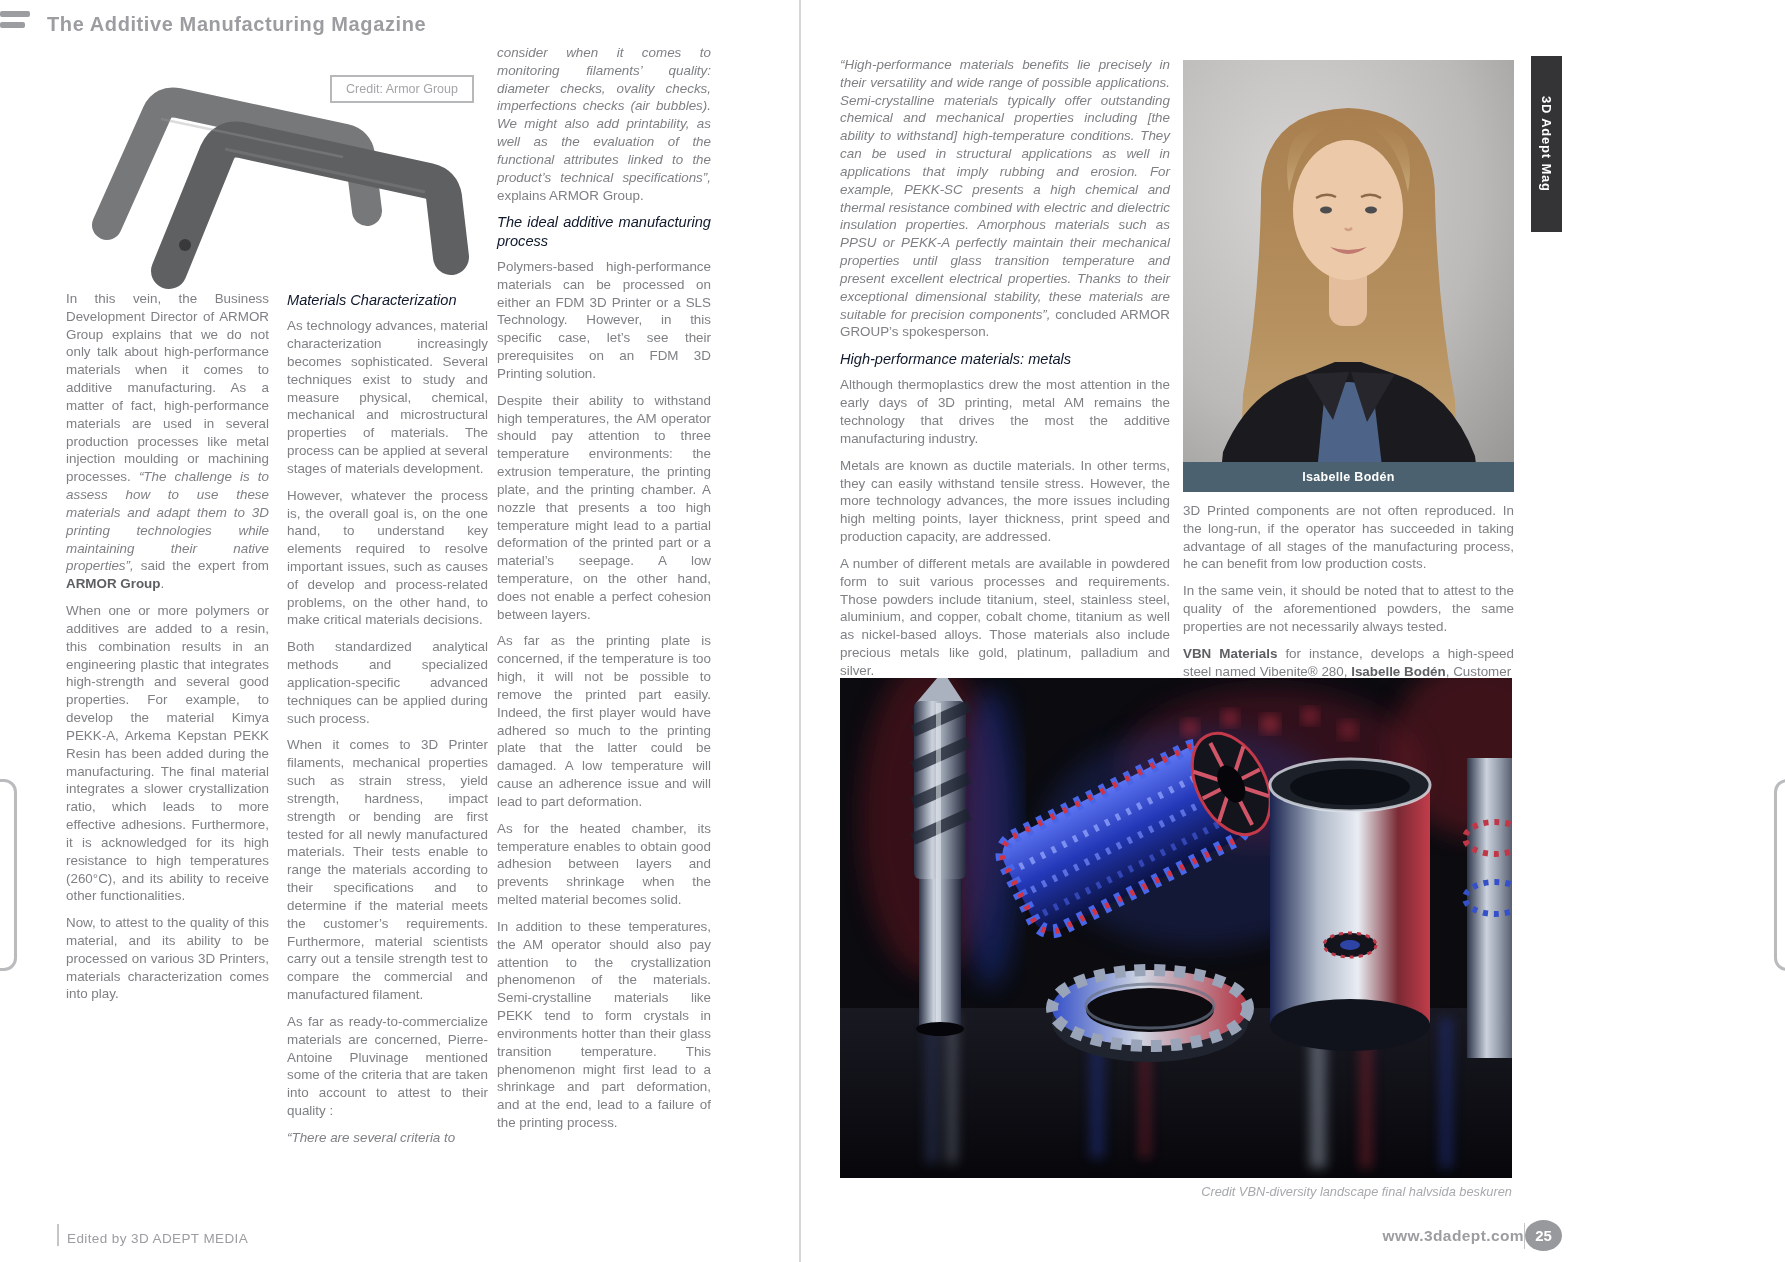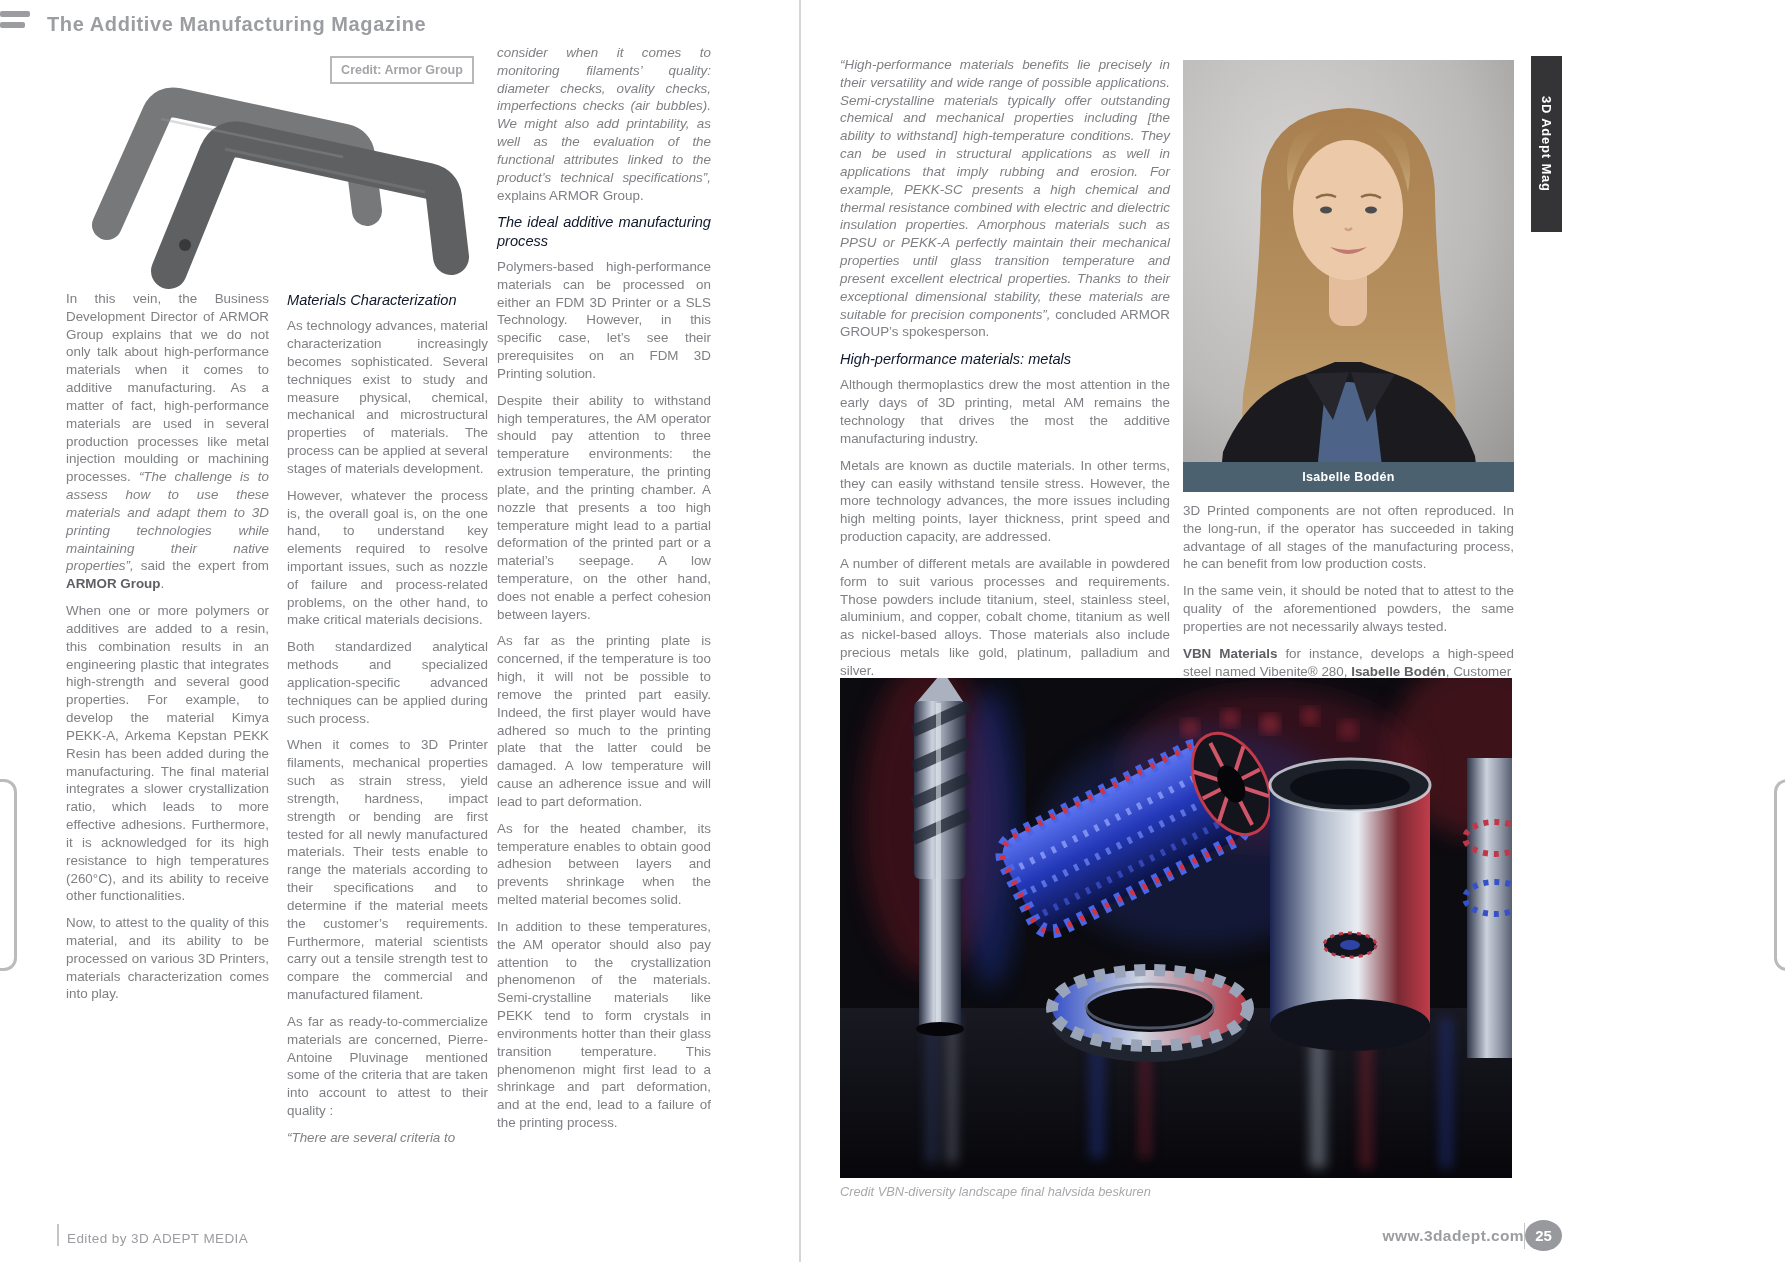--- a/index.html
+++ b/index.html
@@ -16,33 +16,33 @@
 
   
   .col{position:absolute;text-align:justify;color:#7e8084;font-size:13.4px;line-height:1.33;}
   .col p{margin:0 0 9px 0;}
   .q{font-style:italic;}
   .bold{font-weight:bold;color:#5d5f63;}
   .heading{color:#0f172a;font-style:italic;font-weight:normal;font-size:14.6px;margin:3px 0 8px 0;line-height:1.25;}
 
   
   .handles-fig{position:absolute;left:57px;top:45px;width:418px;height:245px;}
-  .credit-box{position:absolute;left:273px;top:11px;width:140px;height:24px;border:2px solid #b6b8ba;
+  .credit-box{position:absolute;left:273px;top:30px;width:140px;height:24px;border:2px solid #b6b8ba;
               background:rgba(255,255,255,.85);display:flex;align-items:center;justify-content:center;
-              font-size:12.5px;color:#a3a5a8;font-weight:bold;}
+              font-size:12.5px;color:#a3a5a8;}
 
   
   .portrait{position:absolute;left:1183px;top:60px;width:331px;height:432px;overflow:hidden;}
   .portrait-caption{position:absolute;left:0;bottom:0;width:100%;height:30px;background:#4b616f;
                     color:#ffffff;font-size:12.5px;font-weight:bold;display:flex;align-items:center;
                     justify-content:center;letter-spacing:.3px;}
 
   
   .scene{position:absolute;left:840px;top:678px;width:672px;height:500px;background:#0b0b10;overflow:hidden;}
-  .scene-caption{position:absolute;left:840px;top:1184px;width:672px;
+  .scene-caption{position:absolute;left:840px;top:1184px;width:672px;text-align:right;
                  font-style:italic;font-size:12.8px;color:#a7a9ac;}
 
   
   .footer-left{position:absolute;left:57px;top:1224px;display:flex;align-items:flex-end;}
   .footer-bar{width:2px;height:22px;background:#c4c5c7;margin-right:8px;}
   .footer-left-text{font-size:13.5px;color:#9b9da0;letter-spacing:.4px;}
   .footer-right{position:absolute;left:1190px;top:1220px;width:372px;display:flex;align-items:center;
                 justify-content:flex-end;}
   .site-text{font-size:15.5px;font-weight:bold;color:#9b9da0;letter-spacing:.4px;}
   .pg-divider{width:1px;height:26px;background:#c4c5c7;}
@@ -84,21 +84,21 @@
 
   <div class="col" style="left:66px;top:290px;width:203px;">
     <p><span>In this vein, the Business Development Director of ARMOR Group explains that we do not only talk about high-performance materials when it comes to additive manufacturing. As a matter of fact, high-performance materials are used in several production processes like metal injection moulding or machining processes. </span><span class="q">“The challenge is to assess how to use these materials and adapt them to 3D printing technologies while maintaining their native properties”, </span><span>said the expert from </span><span class="bold">ARMOR Group</span><span>.</span></p>
     <p>When one or more polymers or additives are added to a resin, this combination results in an engineering plastic that integrates high-strength and several good properties. For example, to develop the material Kimya PEKK-A, Arkema Kepstan PEKK Resin has been added during the manufacturing. The final material integrates a slower crystallization ratio, which leads to more effective adhesions. Furthermore, it is acknowledged for its high resistance to high temperatures (260°C), and its ability to receive other functionalities.</p>
     <p>Now, to attest to the quality of this material, and its ability to be processed on various 3D Printers, materials characterization comes into play.</p>
   </div>
 
   <div class="col" style="left:287px;top:288px;width:201px;">
     <h3 class="heading">Materials Characterization</h3>
     <p>As technology advances, material characterization increasingly becomes sophisticated. Several techniques exist to study and measure physical, chemical, mechanical and microstructural properties of materials. The process can be applied at several stages of materials development.</p>
-    <p>However, whatever the process is, the overall goal is, on the one hand, to understand key elements required to resolve important issues, such as nozzle of failure and process-related problems, on the other hand, to make critical materials decisions.</p>
+    <p>However, whatever the process is, the overall goal is, on the one hand, to understand key elements required to resolve important issues, such as causes of develop and process-related problems, on the other hand, to make critical materials decisions.</p>
     <p>Both standardized analytical methods and specialized application-specific advanced techniques can be applied during such process.</p>
     <p>When it comes to 3D Printer filaments, mechanical properties such as strain stress, yield strength, hardness, impact strength or bending are first tested for all newly manufactured materials. Their tests enable to range the materials according to their specifications and to determine if the material meets the customer’s requirements. Furthermore, material scientists carry out a tensile strength test to compare the commercial and manufactured filament.</p>
     <p>As far as ready-to-commercialize materials are concerned, Pierre-Antoine Pluvinage mentioned some of the criteria that are taken into account to attest to their quality :</p>
     <p class="q">“There are several criteria to</p>
   </div>
 
   <div class="col" style="left:497px;top:44px;width:214px;">
     <p><span class="q">consider when it comes to monitoring filaments’ quality: diameter checks, ovality checks, imperfections checks (air bubbles). We might also add printability, as well as the evaluation of the functional attributes linked to the product’s technical specifications”, </span><span>explains ARMOR Group.</span></p>
     <h3 class="heading">The ideal additive manufacturing process</h3>
     <p>Polymers-based high-performance materials can be processed on either an FDM 3D Printer or a SLS Technology. However, in this specific case, let’s see their prerequisites on an FDM 3D Printing solution.</p>

